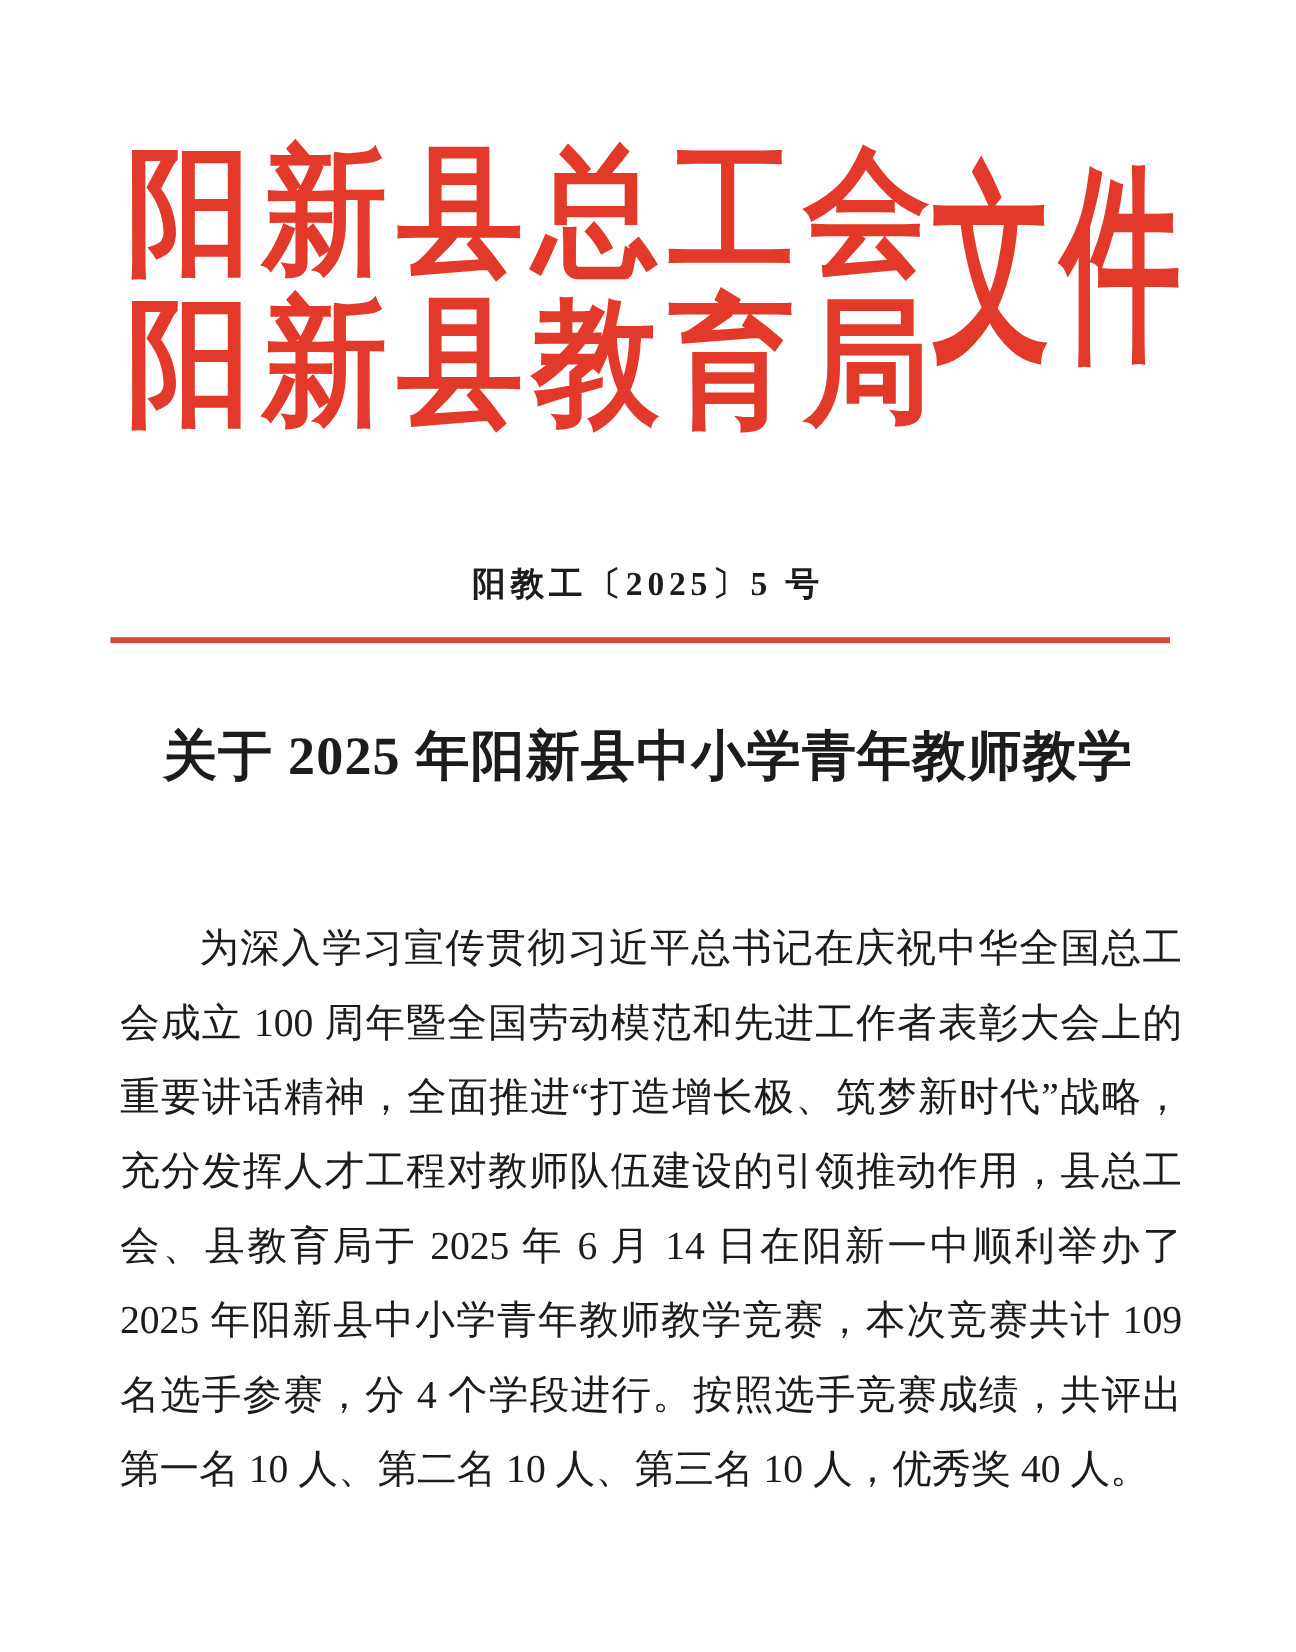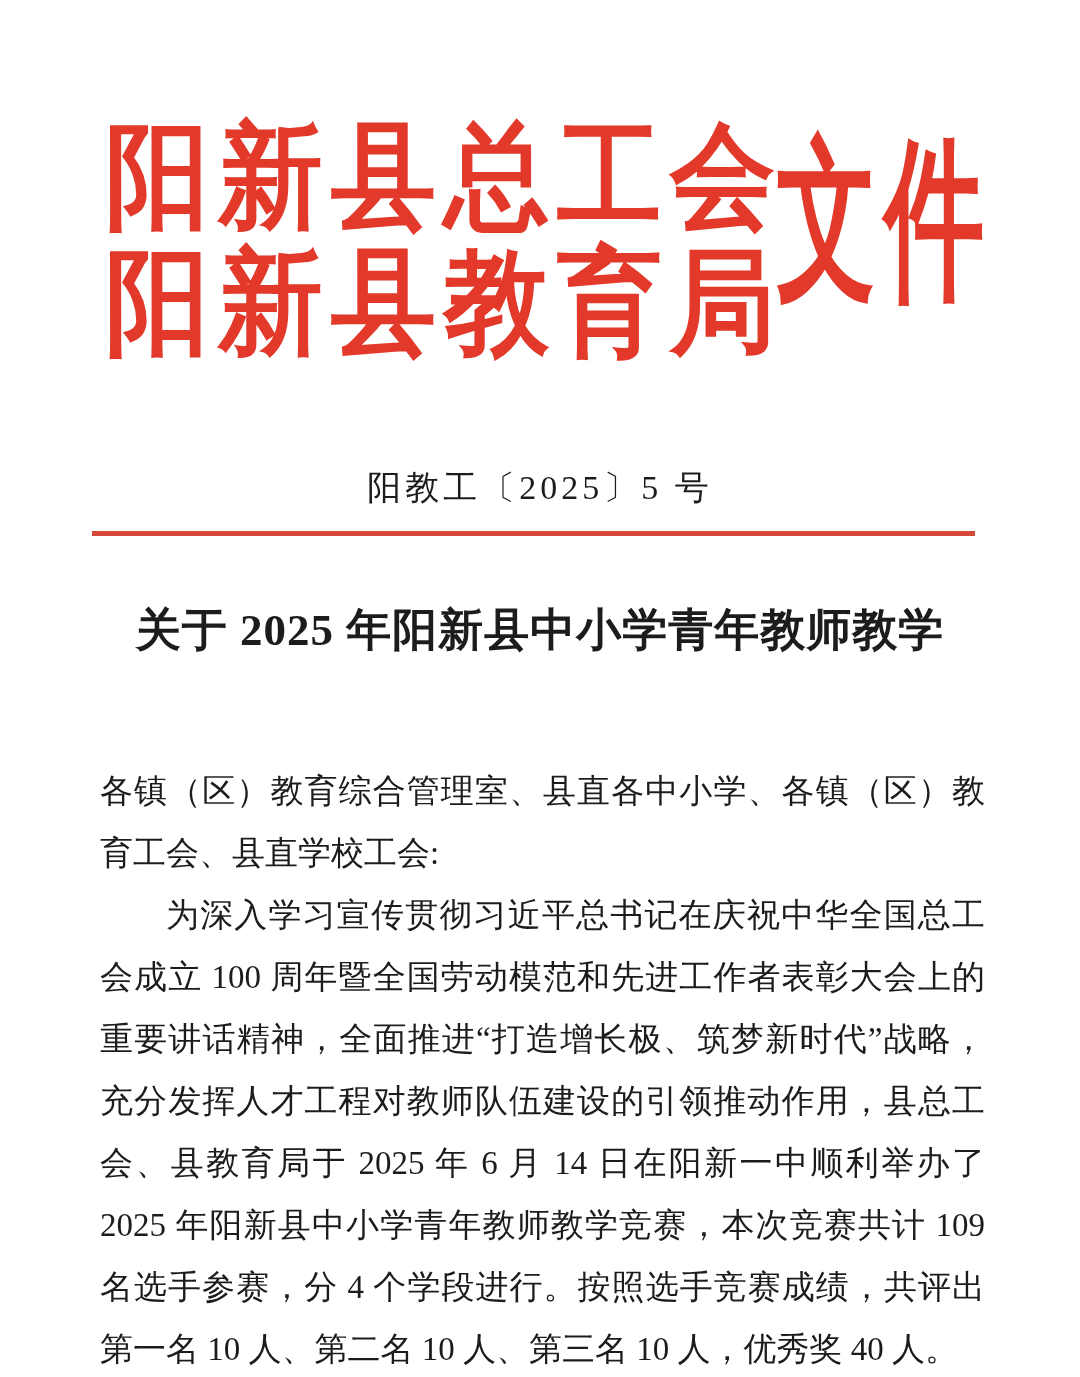--- a/index.html
+++ b/index.html
@@ -56,24 +56,25 @@
     transform-origin: top right;
   }
 
   
   .doc-number {
     position: absolute;
     top: 468px;
     left: 0;
     width: 100%;
     text-align: center;
-    font-size: 34px;
+    font-size: 28px;
     line-height: 40px;
     letter-spacing: 4px;
     color: var(--text-black);
+    font-weight: bold;
   }
 
   
   .red-rule {
     position: absolute;
     top: 531px;
     left: 92px;
     width: 883px;
     height: 5px;
     background: var(--rule-red);
@@ -127,17 +128,16 @@
 
   <div class="doc-number">阳教工〔2025〕5 号</div>
 
   <hr class="red-rule">
 
   <h1 class="title">
     <span class="title-line">关于 2025 年阳新县中小学青年教师教学</span>
   </h1>
 
   <main class="body-text">
-    <p class="recipients">各镇（区）教育综合管理室、县直各中小学、各镇（区）教育工会、县直学校工会:</p>
     <p class="paragraph">为深入学习宣传贯彻习近平总书记在庆祝中华全国总工会成立 100 周年暨全国劳动模范和先进工作者表彰大会上的重要讲话精神，全面推进“打造增长极、筑梦新时代”战略，充分发挥人才工程对教师队伍建设的引领推动作用，县总工会、县教育局于 2025 年 6 月 14 日在阳新一中顺利举办了 2025 年阳新县中小学青年教师教学竞赛，本次竞赛共计 109 名选手参赛，分 4 个学段进行。按照选手竞赛成绩，共评出第一名 10 人、第二名 10 人、第三名 10 人，优秀奖 40 人。</p>
   </main>
 
 </div>
 
 </body></html>

